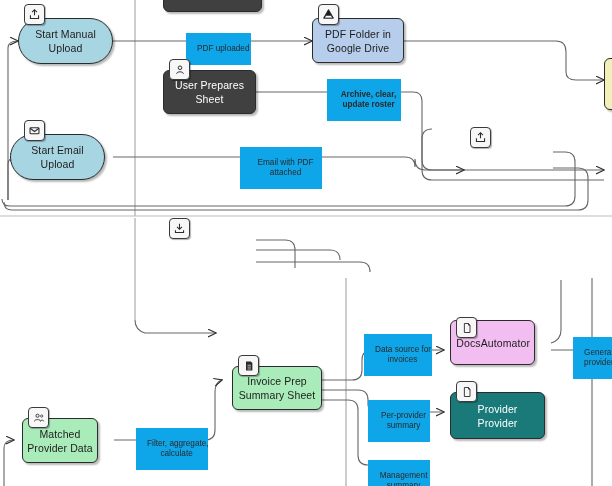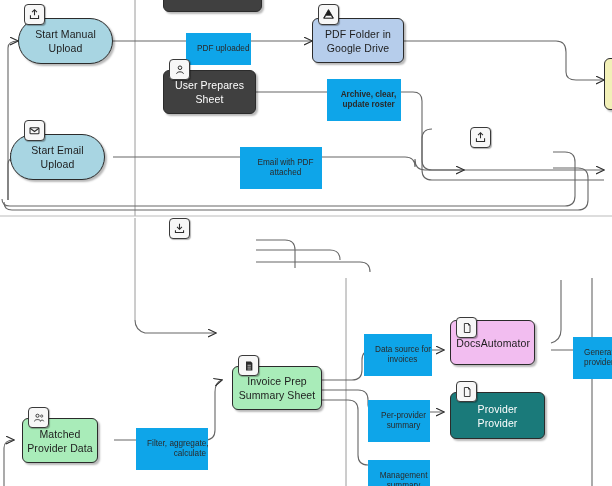--- a/index.html
+++ b/index.html
@@ -290,21 +290,21 @@
   <div class="edge-label left" style="left:573px; top:337px; width:42px;">
     <span class="label">Generate p</span>
     <span class="label">provider d</span>
   </div>
 
   <div class="edge-label" style="left:368px; top:400px; width:58px;">
     <span class="label">Per-provider</span>
     <span class="label">summary</span>
   </div>
 
-  <div class="edge-label" style="left:136px; top:428px; width:68px;text-align:right;">
+  <div class="edge-label" style="left:136px; top:428px; width:68px;">
     <span class="label">Filter, aggregate,</span>
     <span class="label">calculate</span>
   </div>
 
   <div class="edge-label" style="left:368px; top:460px; width:58px;">
     <span class="label">Management</span>
     <span class="label">summary</span>
   </div>
 
 </div>

